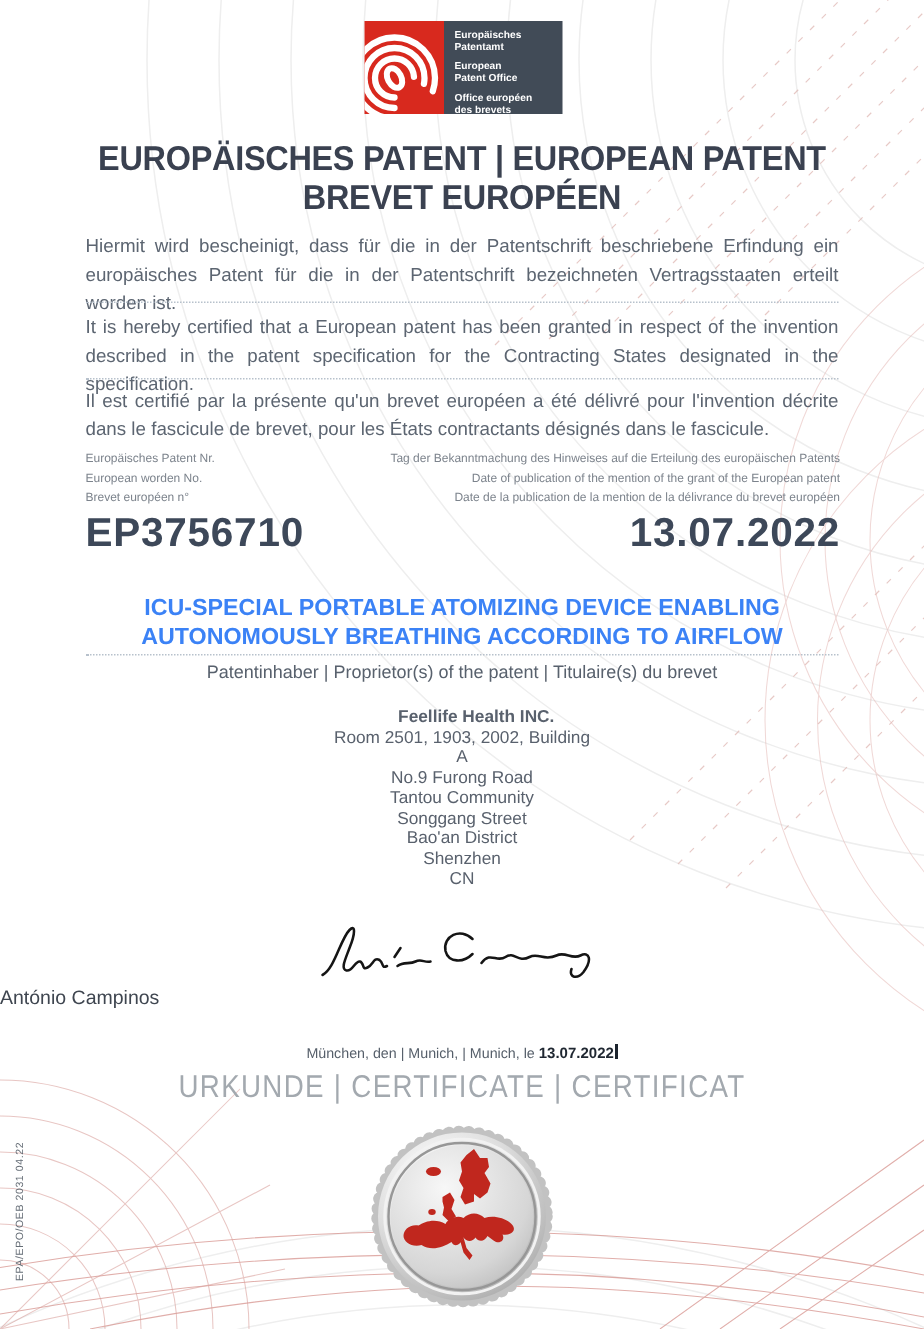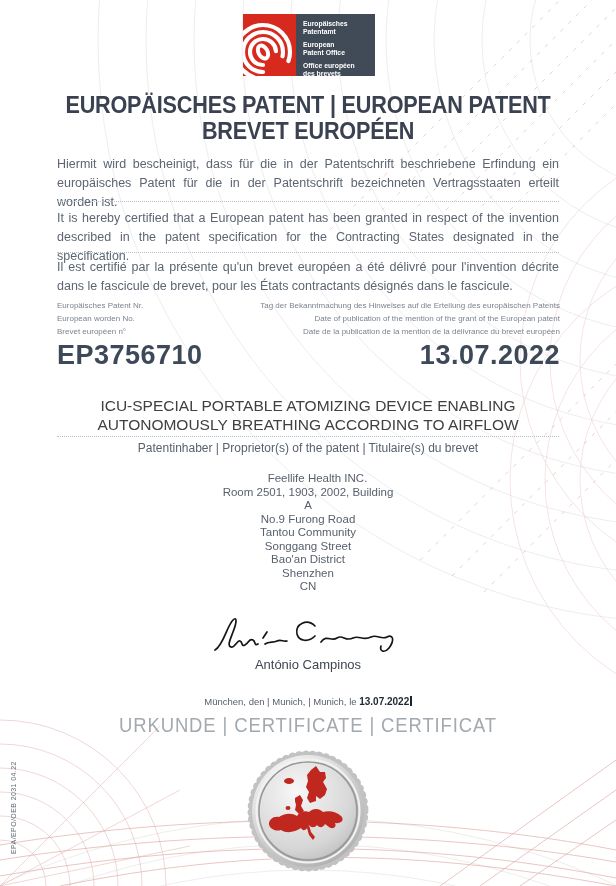--- a/index.html
+++ b/index.html
@@ -30,32 +30,32 @@
   .hr1{top:201px;} .hr2{top:252px;} .hr3{top:436px;}
 
   .labels{top:299px;left:57px;right:56px;display:flex;justify-content:space-between;
     font-size:8px;line-height:13px;color:#7c838c;}
   .labels .right{text-align:right;}
 
   .numbers{top:340px;left:57px;right:56px;display:flex;justify-content:space-between;
     font-size:27px;font-weight:700;color:#3d4859;letter-spacing:.5px;}
 
   .invention-title{top:396px;left:0;right:0;text-align:center;font-size:15.5px;
-    font-weight:400;line-height:19px;color:#404040;}
+    font-weight:700;line-height:19px;color:#3b82f6;}
   .invention-title span{display:block;}
 
   .prop-heading{top:441px;left:0;right:0;text-align:center;font-size:12px;color:#58616d;}
 
   .address{top:472px;left:0;right:0;text-align:center;font-size:11.5px;
     line-height:13.5px;color:#59616d;}
-  .address .name{font-weight:400;margin-left:19px;}
+  .address .name{font-weight:700;margin-left:19px;}
   .address span{display:block;}
 
   .signature-svg{top:612px;left:203px;}
-  .signatory-name{top:657px;left:0;right:0;text-align:center;font-size:13px;color:#3f4650;}
+  .signatory-name{top:657px;left:0;right:0;font-size:13px;color:#3f4650;}
   .signatory-role{top:682px;left:0;right:0;text-align:center;font-size:8px;color:#6b747d;}
   .place-date{top:696px;left:0;right:0;text-align:center;font-size:9.5px;color:#565f6a;}
   .place-date b{color:#1f2731;font-size:10px;}
   .cursor{display:inline-block;width:1.5px;height:10px;background:#1c242e;
     margin-left:1px;vertical-align:-1px;}
 
   .certificate-heading{top:713px;left:0;right:0;text-align:center;font-size:21px;
     color:#a3a9af;letter-spacing:1px;transform:scaleX(.88);transform-origin:center;
     font-weight:400;}
 

